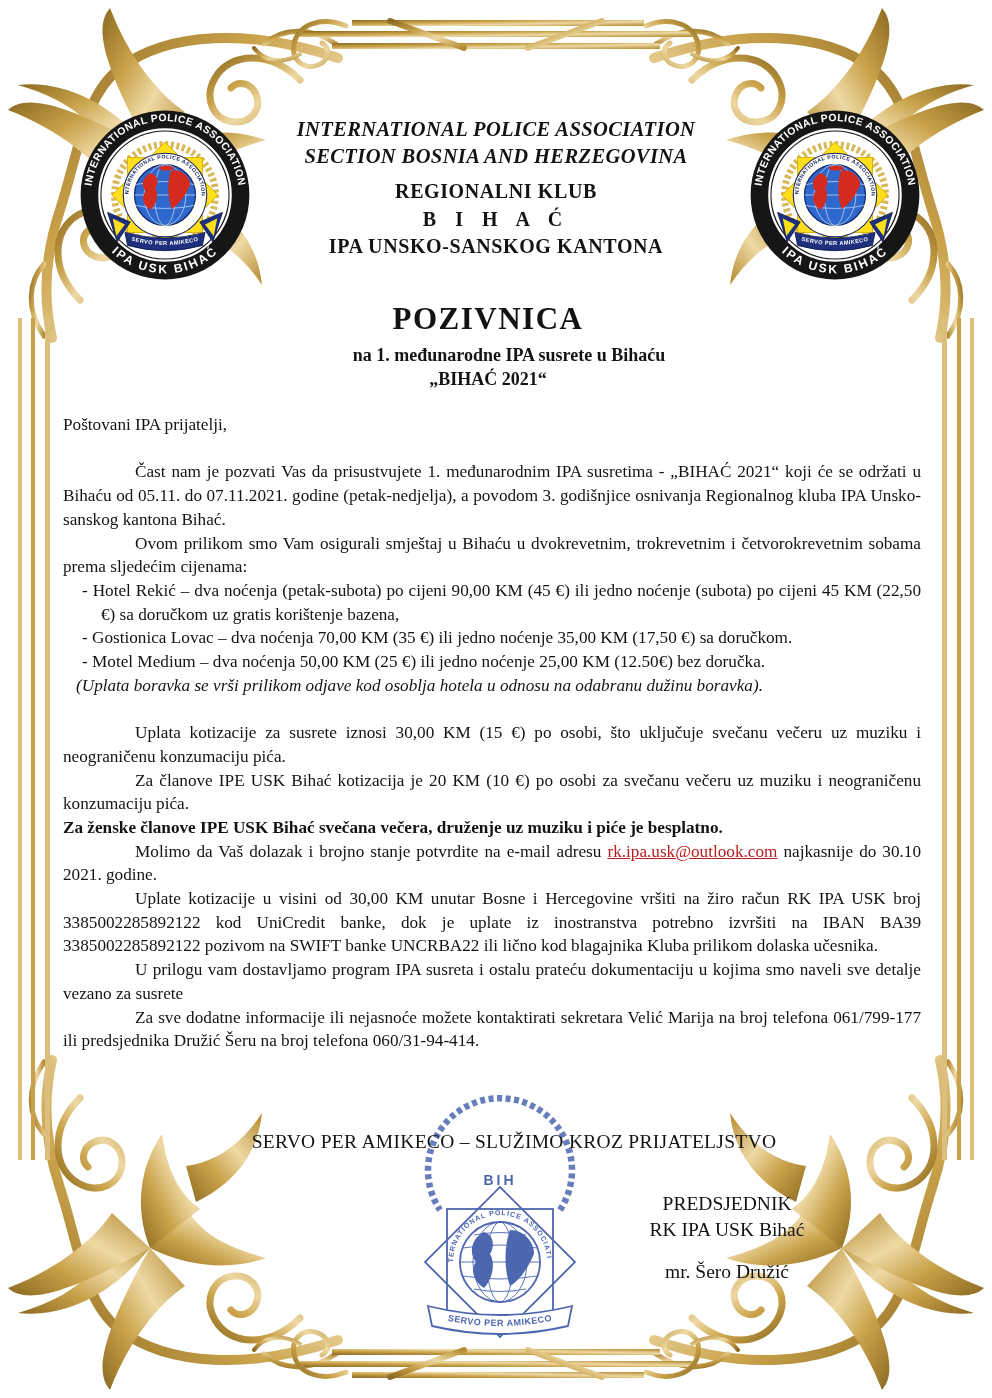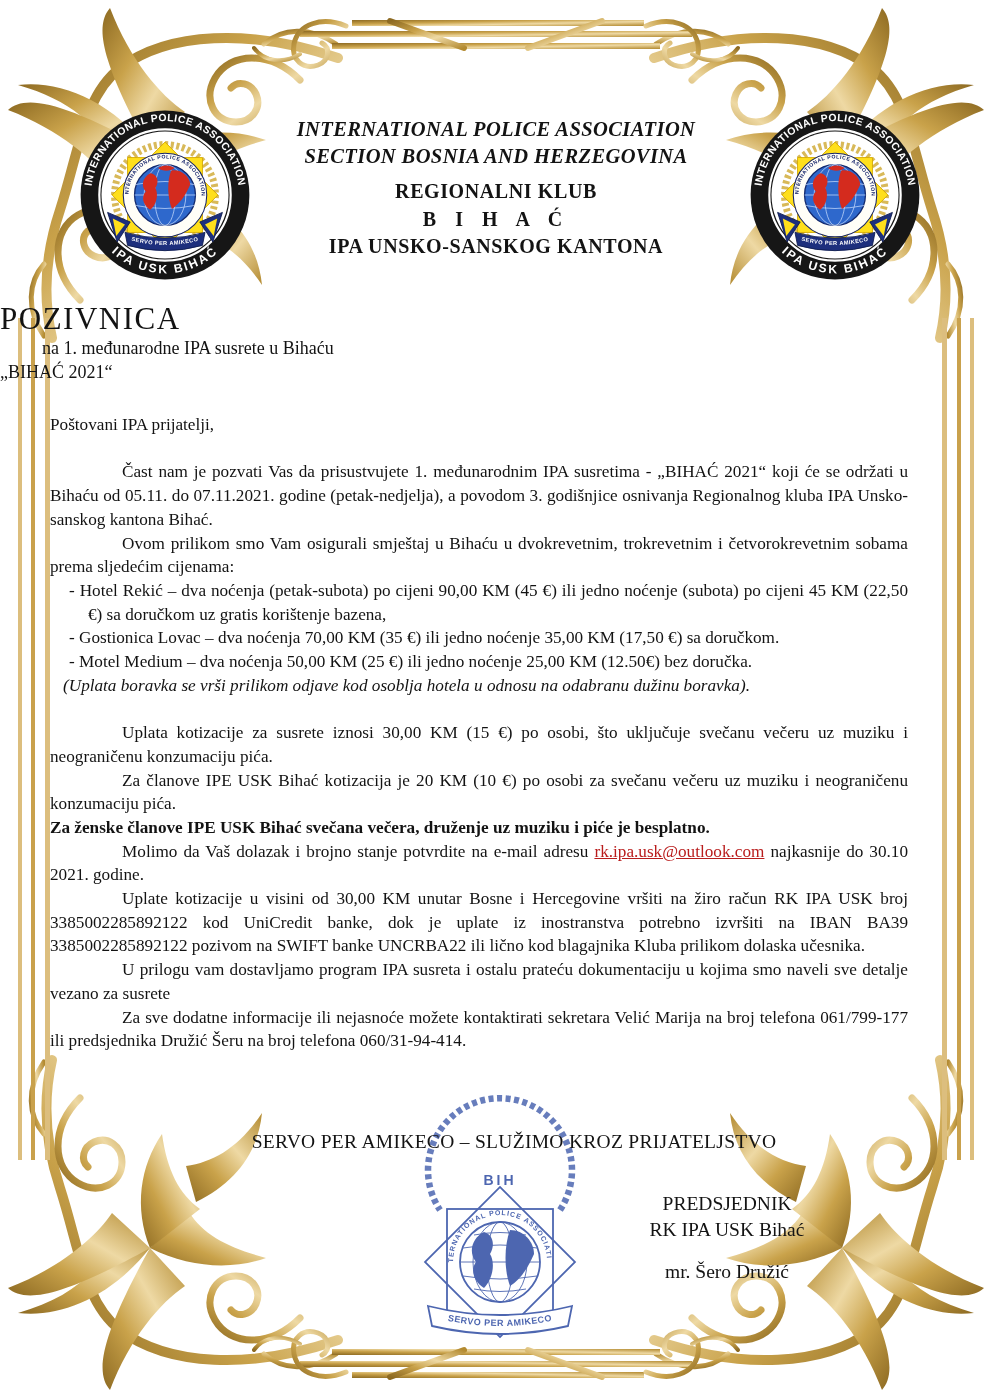--- a/index.html
+++ b/index.html
@@ -8,26 +8,26 @@
     font-family:"Liberation Serif", serif;color:#131313;overflow:hidden;
   }
   .bg-svg{position:absolute;left:0;top:0;width:992px;height:1398px;}
   
   .header{position:absolute;left:0;right:0;top:116px;text-align:center;z-index:2;}
   .org-line{font-style:italic;font-weight:bold;font-size:20.5px;line-height:27px;letter-spacing:.4px;}
   .club-block{margin-top:8px;}
   .club-line{font-weight:bold;font-size:20px;line-height:27.5px;letter-spacing:.6px;}
   .club-city{letter-spacing:7px;}
   
-  .title-block{position:absolute;left:0;right:16px;top:301px;text-align:left;z-index:2;}
+  .title-block{position:absolute;left:0;right:16px;top:301px;text-align:center;z-index:2;font-weight:bold;}
   .title-main{font-size:31px;line-height:36px;letter-spacing:1.5px;}
   .title-sub{font-size:18px;line-height:23.5px;}
-  .title-sub.first{margin-top:0;padding-left:42px;}
-  
-  .body-text{position:absolute;left:50px;width:858px;top:413px;font-size:17.2px;line-height:23.7px;z-index:2;}
+  .title-sub.first{margin-top:7px;padding-left:42px;}
+  
+  .body-text{position:absolute;left:63px;width:858px;top:413px;font-size:17.2px;line-height:23.7px;z-index:2;}
   .body-text p{margin:0;text-align:justify;}
   .indent{text-indent:72px;}
   .gap{margin-top:23.7px !important;}
   .hotel{padding-left:38px;text-indent:-19px;}
   .note{font-style:italic;padding-left:13px;text-align:left !important;}
   .boldline{font-weight:bold;text-align:left !important;}
   a.email{color:#b91c1c;text-decoration:underline;cursor:pointer;}
   
   .motto{position:absolute;left:0;right:0;top:1131px;text-align:center;font-size:19.5px;letter-spacing:.3px;z-index:2;padding-left:36px;}
   .signature{position:absolute;left:607px;width:240px;top:1191px;text-align:center;font-size:19.5px;line-height:26px;z-index:2;font-family:Liberation Serif, serif;}

